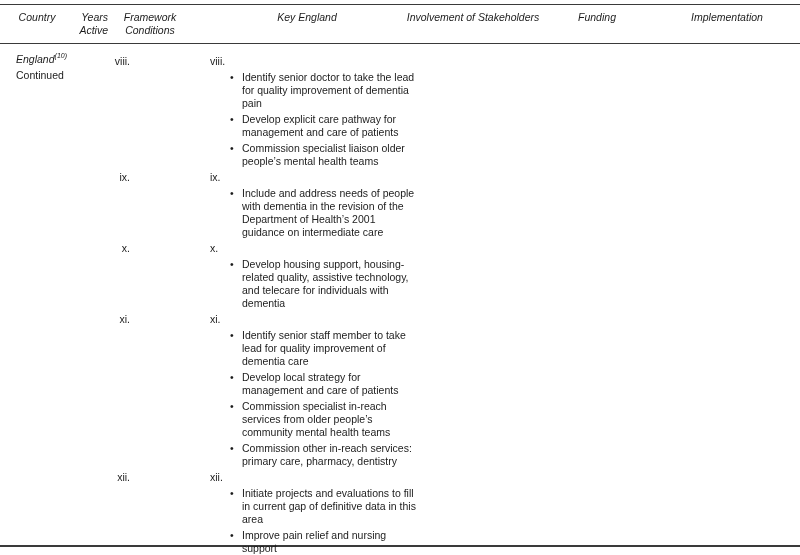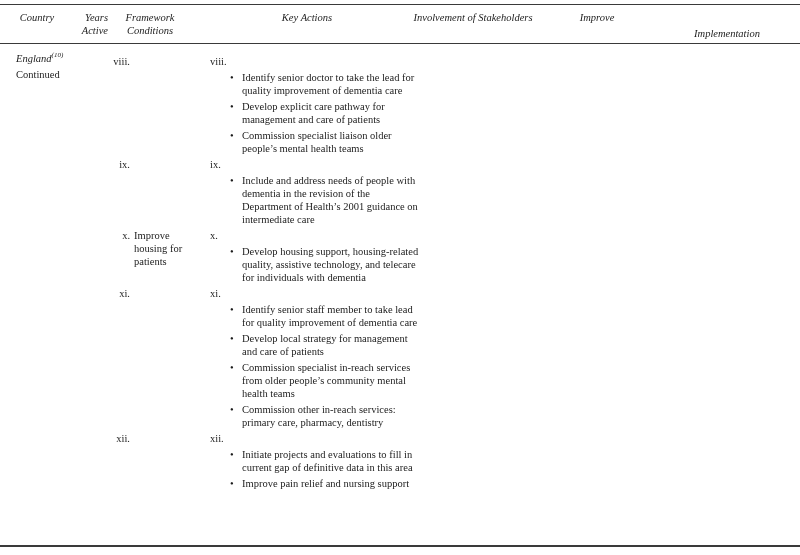--- a/index.html
+++ b/index.html
@@ -5,21 +5,21 @@
   html, body {
     margin: 0;
     padding: 0;
     background: #ffffff;
   }
   .page {
     position: relative;
     width: 800px;
     height: 555px;
     background: #ffffff;
-    font-family: Liberation Serif, serif;
+    font-family: Liberation Sans, sans-serif;
     color: #1c1c1c;
     overflow: hidden;
   }
   
   .table-header {
     position: relative;
     margin-top: 4px;
     height: 38px;
     border-top: 1px solid #3a3a3a;
     border-bottom: 1px solid #3a3a3a;
@@ -34,21 +34,21 @@
     text-align: center;
     white-space: nowrap;
   }
   .header-cell.wrap { white-space: normal; }
   .hc-country        { left: 37px; }
   .hc-years          { left: 87px;  width: 42px; text-align: right; }
   .hc-framework      { left: 150px; width: 66px; }
   .hc-key-actions    { left: 307px; }
   .hc-stakeholders   { left: 473px; }
   .hc-funding        { left: 597px; }
-  .hc-implementation { left: 727px; margin-top: 16px; }
+  .hc-implementation { left: 727px; }
 
   
   .table-body {
     position: relative;
     height: 501px;
     border-bottom: 2px solid #3a3a3a;
     font-size: 10.5px;
     line-height: 13px;
   }
   .country-cell {
@@ -109,44 +109,44 @@
 </style>
 </head>
 <body>
 
 <div class="page">
 
   <div class="table-header">
     <div class="header-cell hc-country">Country</div>
     <div class="header-cell hc-years wrap">Years Active</div>
     <div class="header-cell hc-framework wrap">Framework Conditions</div>
-    <div class="header-cell hc-key-actions">Key Actions</div>
+    <div class="header-cell hc-key-actions">Key England</div>
     <div class="header-cell hc-stakeholders">Involvement of Stakeholders</div>
-    <div class="header-cell hc-funding">Improve</div>
+    <div class="header-cell hc-funding">Funding</div>
     <div class="header-cell hc-implementation">Implementation</div>
   </div>
 
   <div class="table-body">
 
     <div class="country-cell">
       <div class="country-name"><span>England</span><sup>(10)</sup></div>
       <div class="country-note">Continued</div>
     </div>
 
     <div class="sections">
   <div class="section">
     <div class="fc-part">
       <div class="fc-numeral">viii.</div>
     </div>
     <div class="ka-part">
       <div class="ka-numeral">viii.</div>
       <div class="ka-list">
   <div class="ka-bullet">
     <span class="bullet-dot">•</span>
-    <span class="action-text">Identify senior doctor to take the lead for quality improvement of dementia care</span>
+    <span class="action-text">Identify senior doctor to take the lead for quality improvement of dementia pain</span>
   </div>
 
   <div class="ka-bullet">
     <span class="bullet-dot">•</span>
     <span class="action-text">Develop explicit care pathway for management and care of patients</span>
   </div>
 
   <div class="ka-bullet">
     <span class="bullet-dot">•</span>
     <span class="action-text">Commission specialist liaison older people’s mental health teams</span>
@@ -166,21 +166,20 @@
     <span class="bullet-dot">•</span>
     <span class="action-text">Include and address needs of people with dementia in the revision of the Department of Health’s 2001 guidance on intermediate care</span>
   </div>
 </div>
     </div>
   </div>
 
   <div class="section">
     <div class="fc-part">
       <div class="fc-numeral">x.</div>
-      <div class="fc-text">Improve housing for patients</div>
     </div>
     <div class="ka-part">
       <div class="ka-numeral">x.</div>
       <div class="ka-list">
   <div class="ka-bullet">
     <span class="bullet-dot">•</span>
     <span class="action-text">Develop housing support, housing-related quality, assistive technology, and telecare for individuals with dementia</span>
   </div>
 </div>
     </div>

